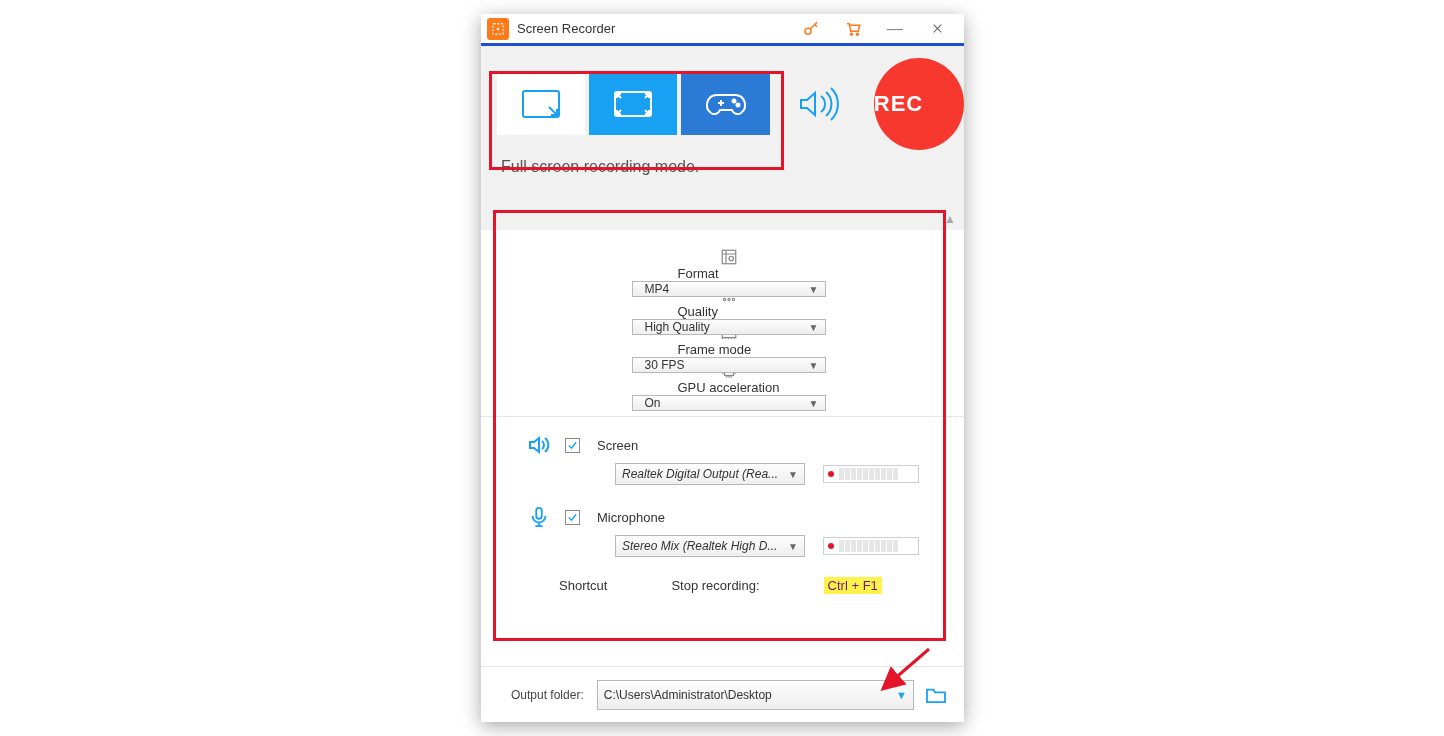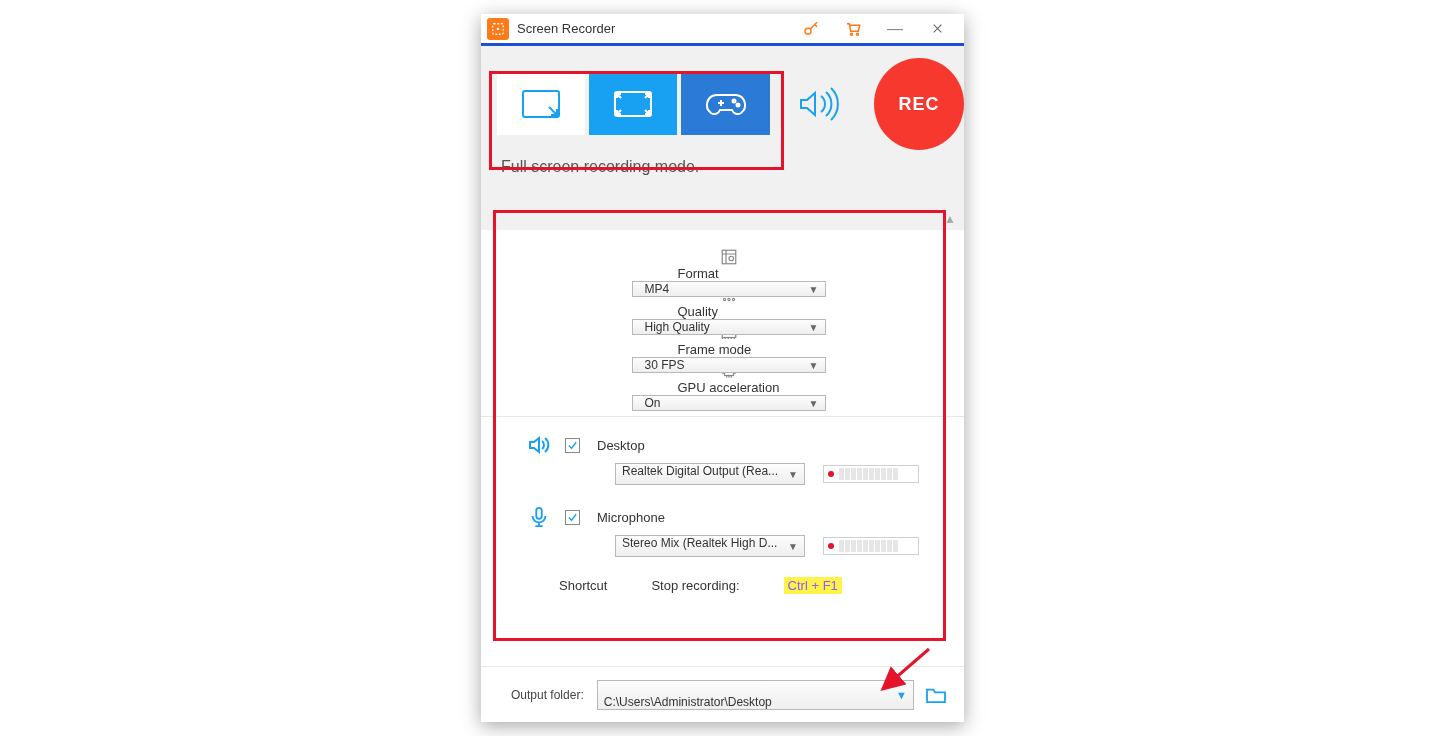--- a/index.html
+++ b/index.html
@@ -67,22 +67,22 @@
   }
   .mode-btn.fullscreen { background: #18a1f2; }
   .mode-btn.game { background: #2b7bd6; }
   .mode-btn.audio { background: transparent; }
   .rec-btn {
     width: 92px; height: 92px;
     border-radius: 50%;
     background: #f7382e;
     color: #ffffff;
     font-weight: 700;
-    font-size: 18px;
-    display: flex; align-items: center; justify-content: center;
+    font-size: 22px;
+    display: flex; align-items: center; 
     margin-left: 8px;
     cursor: pointer;
     letter-spacing: 1px;
   }
   .mode-desc {
     color: #555;
     font-size: 16px;
     padding: 8px 0 0 20px;
   }
   .collapse-arrow {
@@ -147,61 +147,61 @@
   .audio-label { color:#333; }
   .audio-sub {
     display:flex; align-items:center;
     padding-left: 94px;
     gap: 18px;
     margin-bottom: 20px;
   }
   .select-sm {
     background: linear-gradient(to bottom, #fdfdfd, #eeeeee);
     border:1px solid #b8b8b8; height:22px; width:190px;
-    display:flex; padding:0 6px; font-size:12px; color:#333;
-    position:relative; cursor:pointer;
+    display:flex; align-items:center; padding:0 6px; font-size:12px; color:#333;
+    position:relative; cursor:pointer;font-style:italic;
   }
   .select-sm .caret { position:absolute; right:6px; top:50%; transform:translateY(-50%); color:#666; font-size:10px; }
   .level-meter {
     width: 96px; height: 18px;
     border:1px solid #cfcfcf;
     background:#fff;
     display:flex; align-items:center; padding:0 4px; gap:1px;
   }
   .level-meter .dot { width:6px;height:6px;border-radius:50%;background:#e4152a;margin-right:4px; }
   .level-meter .bar { width:5px; height:12px; background:#e6e6e6; }
   
   .shortcut-row {
     display:flex; align-items:center;
     padding-left: 38px;
-    gap: 44px;
+    gap: 64px;
     font-size: 13px;
     color:#333;
   }
-  .shortcut-key { background: #fff24a; padding: 1px 4px; color:#8b5cf6; }
+  .shortcut-key { background: #fff24a; padding: 1px 4px; color:#701a75; }
   
   .anno-box-mid {
     position: absolute;
     left: 12px; top: 196px;
     width: 453px; height: 431px;
     border: 3px solid #e4152a;
     pointer-events: none;
   }
   
   .footer {
     position:absolute; left:0; right:0; bottom:0; height:56px;
     border-top:1px solid #e6e6e6;
     display:flex; align-items:center;
     padding: 0 14px 0 30px;
   }
   .footer-label { color:#444; font-size:12px; margin-right:13px; }
   .footer-select {
     flex:1; height:30px; border:1px solid #b8b8b8;
     background:linear-gradient(to bottom,#fdfdfd,#eeeeee);
-    display:flex; align-items:flex-end; padding:0 6px; font-size:12px; color:#333;
+    display:flex; align-items:center; padding:0 6px; font-size:12px; color:#333;
     position:relative; cursor:pointer;
   }
   .footer-select .caret { position:absolute; right:6px; top:50%; transform:translateY(-50%); color:#18a1f2; font-size:11px; }
   .folder-btn { width:28px; display:flex; justify-content:center; cursor:pointer; margin-left:8px; }
   
   .anno-arrow {
     position:absolute;
     pointer-events:none;
     left: 877px; top: 645px;
     width: 60px; height: 50px;
@@ -349,21 +349,21 @@
             <path d="M15 8a5 5 0 0 1 0 8M18 5a9 9 0 0 1 0 14"></path>
           </svg>
       </div>
       <div style="width:40px;display:flex;justify-content:center;">
         <div class="chk">
           <svg viewBox="0 0 24 24" stroke="#18a1f2" stroke-width="3" fill="none">
               <path d="M4 12 L10 18 L20 5"></path>
             </svg>
         </div>
       </div>
-      <div class="audio-label">Desktop</div>
+      <div class="audio-label">Screen</div>
     </div>
     <div class="audio-sub">
       <div class="select-sm">
         <span>Realtek Digital Output (Rea...</span>
           <span class="caret">▼</span>
       </div>
       <div class="level-meter">
         <div class="dot"></div>
         <div class="bar"></div>
           <div class="bar"></div>

